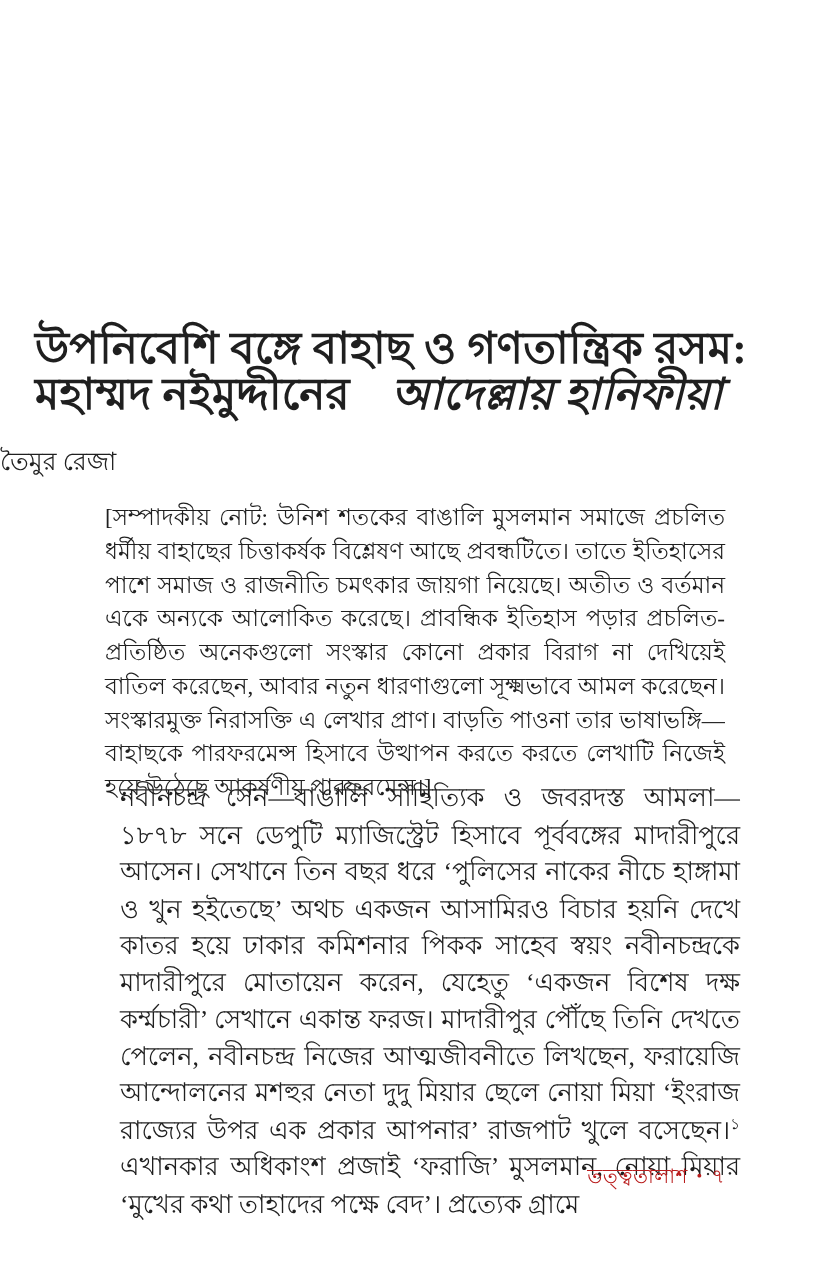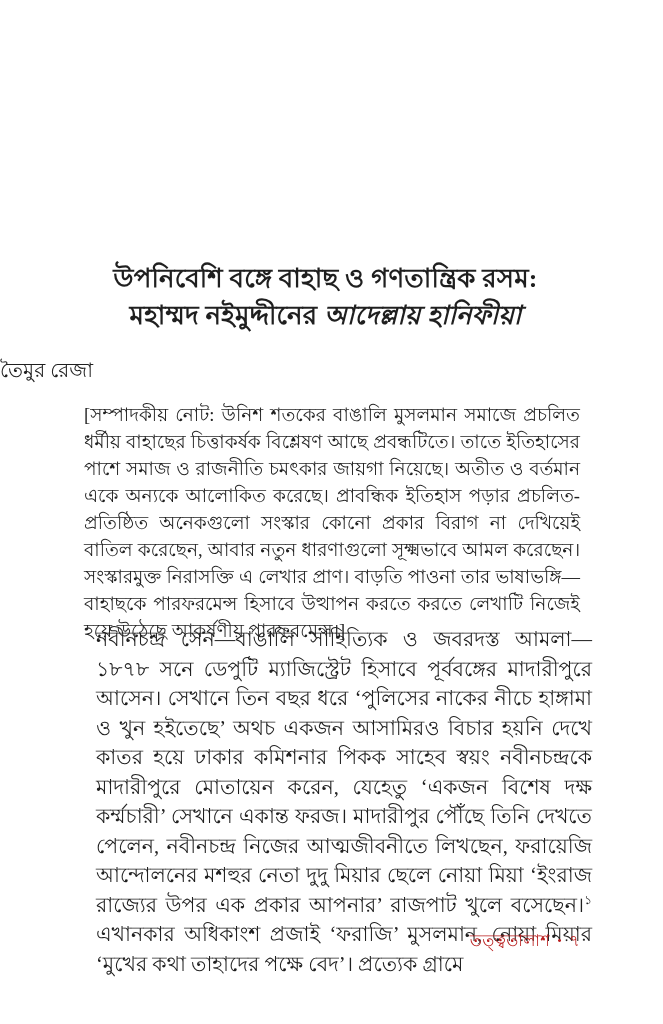--- a/index.html
+++ b/index.html
@@ -15,28 +15,28 @@
       color: #1f1f1f;
       font-family: "Liberation Serif", "DejaVu Serif", serif;
       overflow: hidden;
     }
     .title {
       position: absolute;
       top: 260px;
       left: 28px;
       right: 40px;
       margin: 0;
-      text-align: center;
-      font-size: 26px;
+      text-align: left;
+      font-size: 35px;
       line-height: 37px;
       font-weight: 700;
       letter-spacing: 0.2px;
     }
     .t-line { display: block; }
-    .t-italic { font-weight: 700; }
+    .t-italic { font-weight: 700; margin-left: 24px; }
     .author {
       position: absolute;
       top: 357px;
       left: 0;
       right: 0;
       text-align: left;
       font-size: 20px;
       line-height: 26px;
     }
     .editorial {

